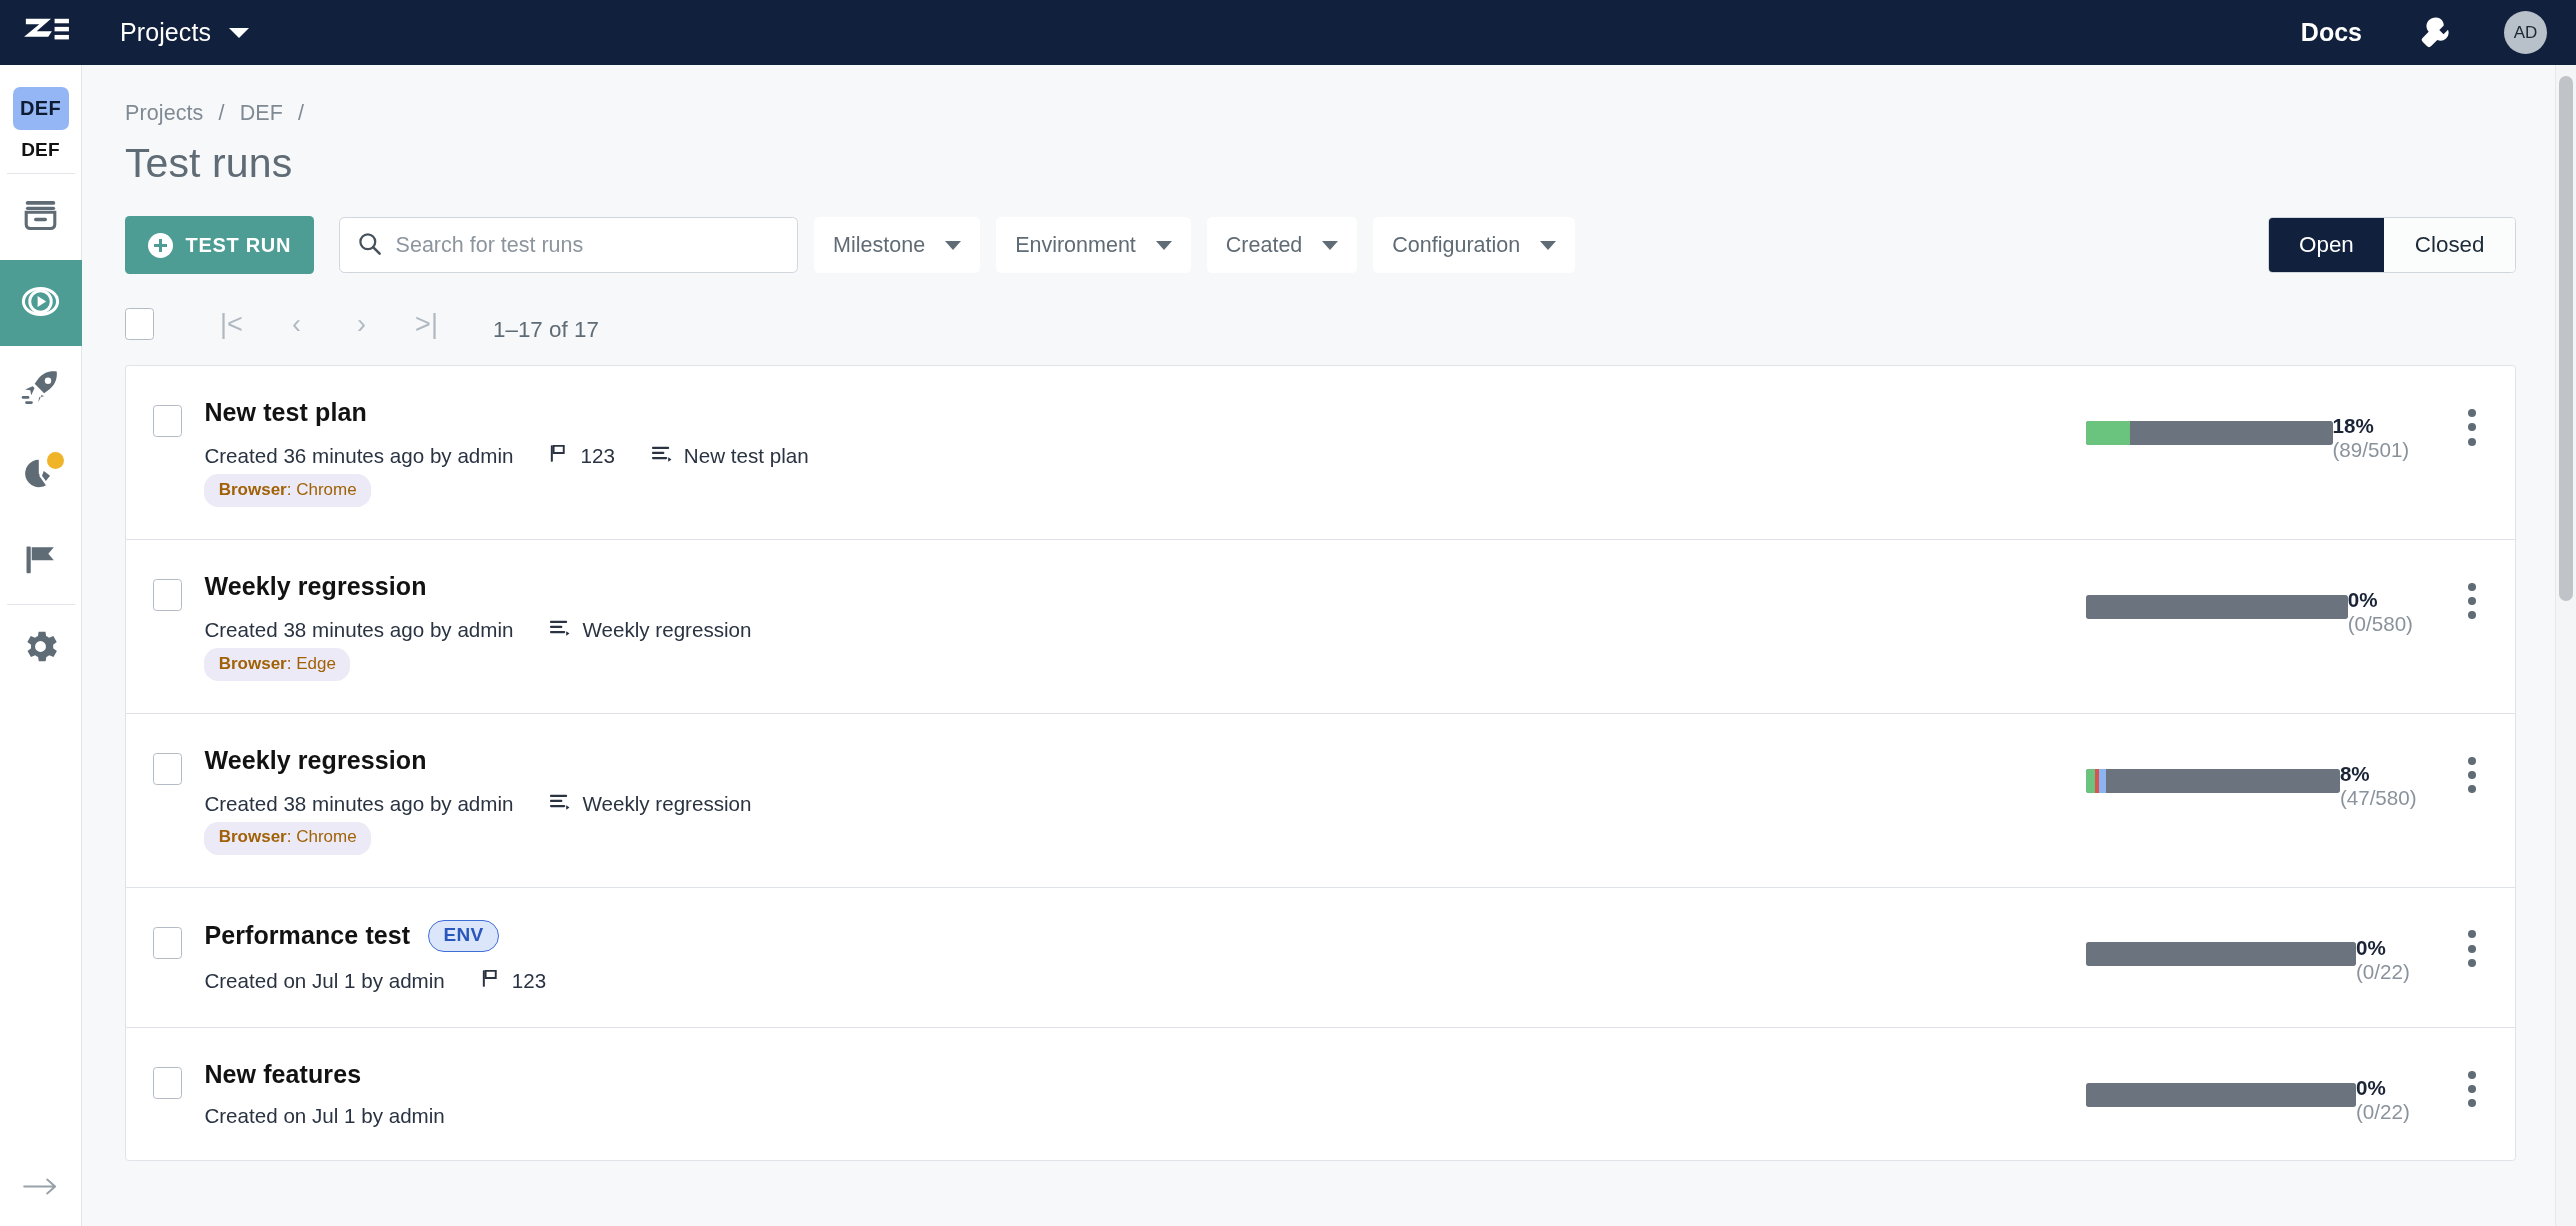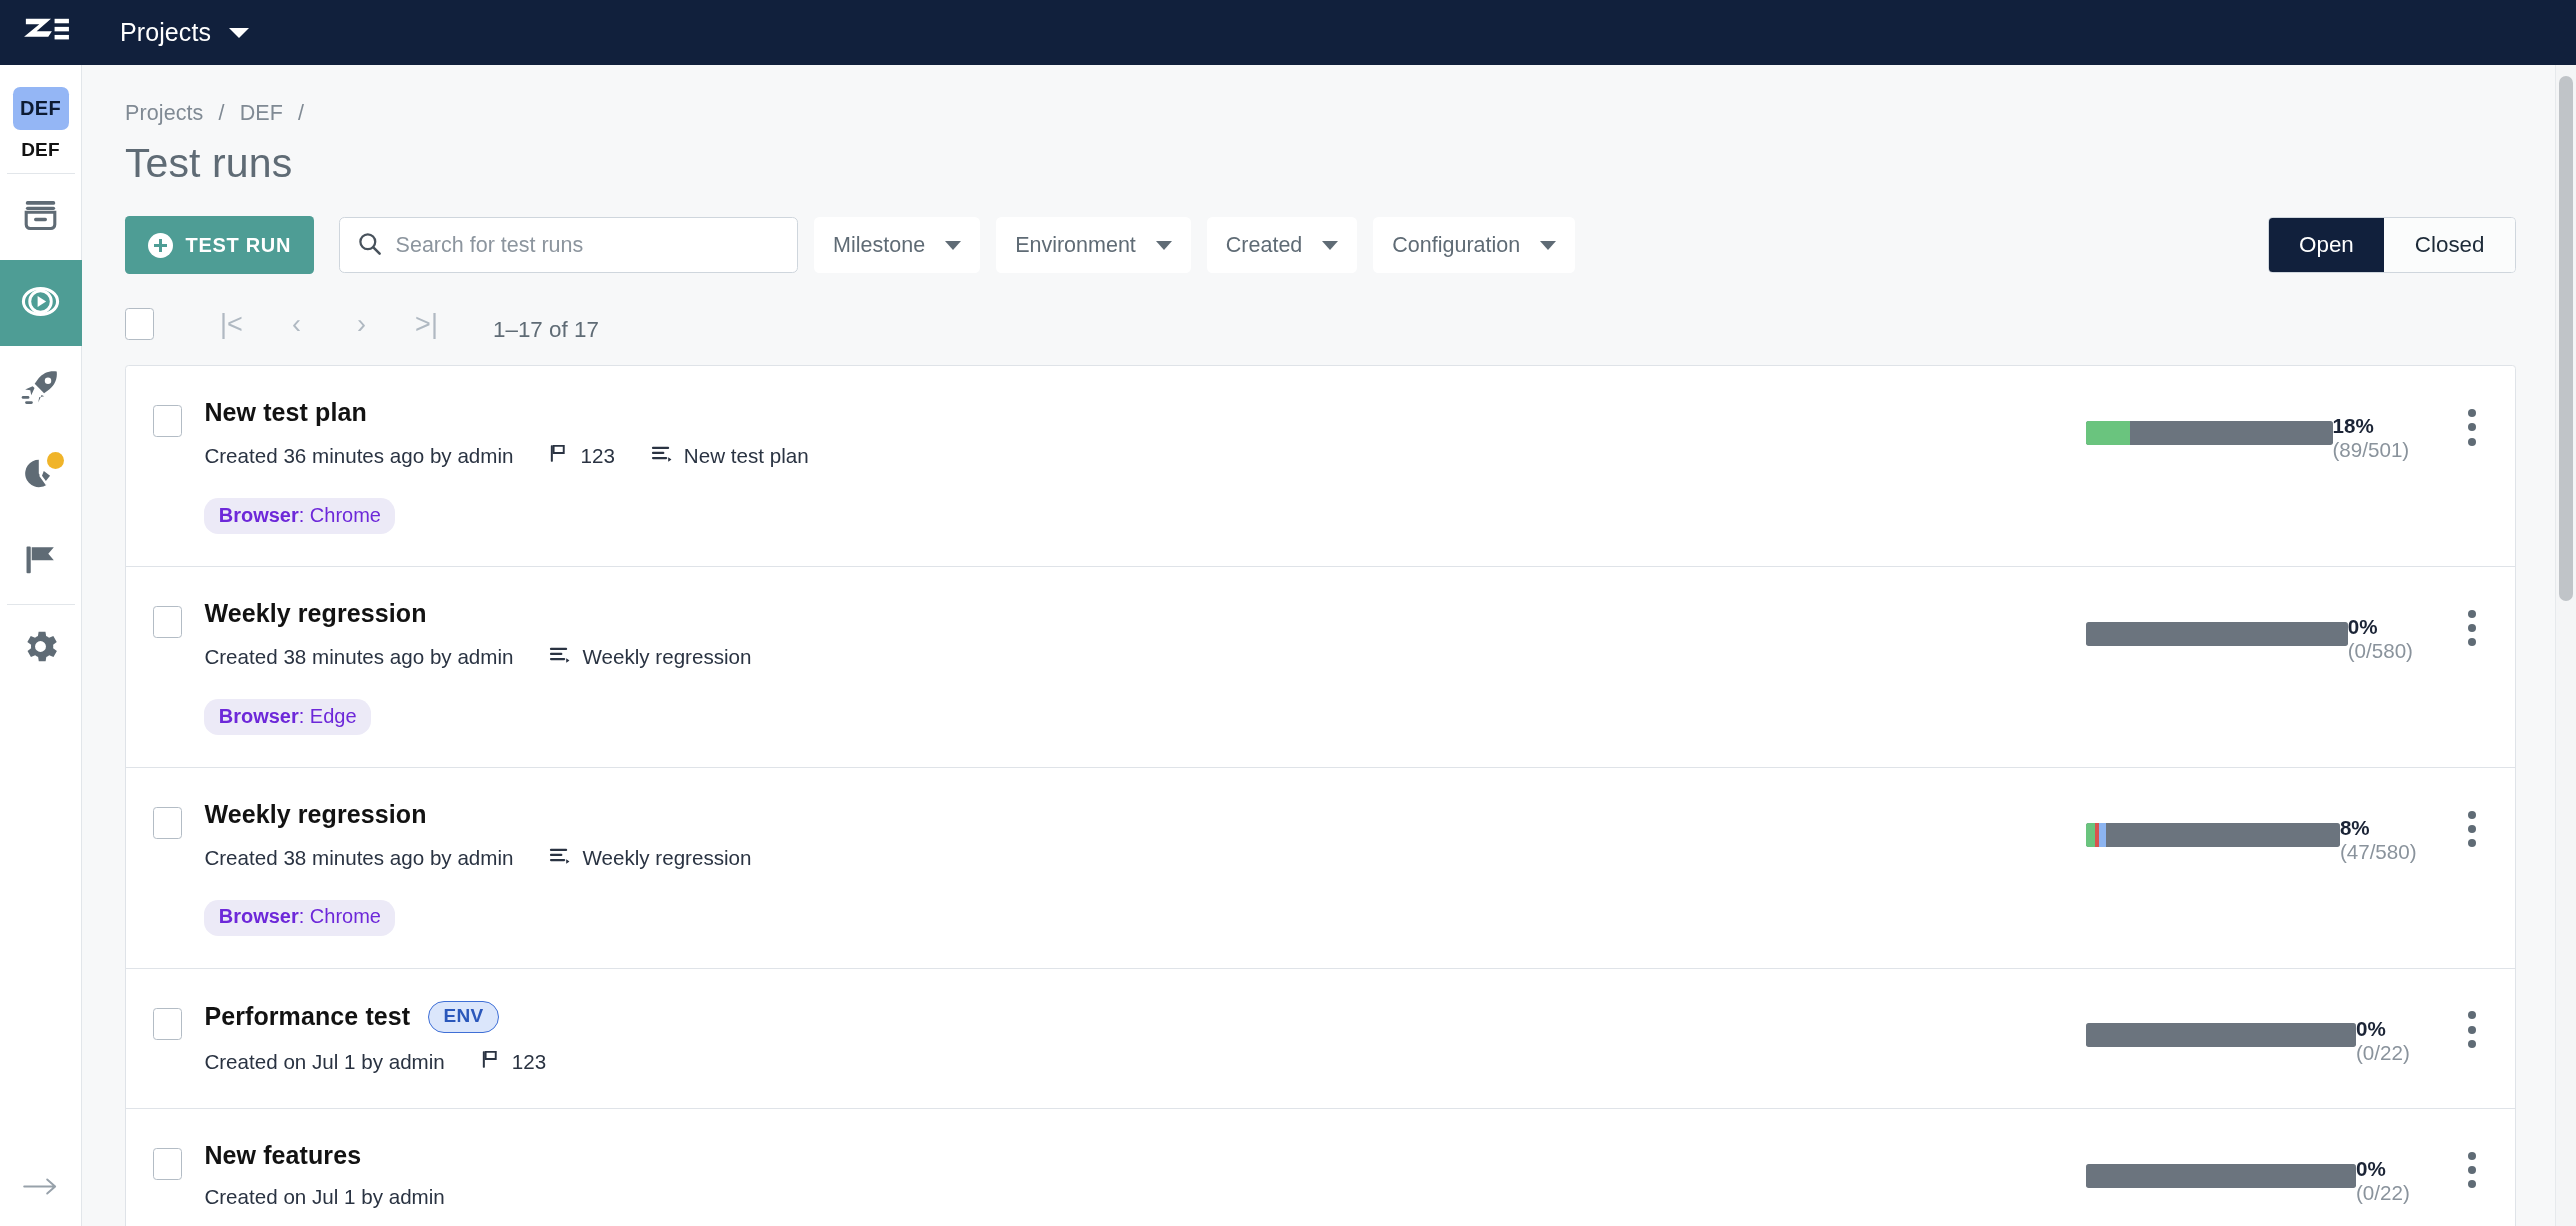--- a/index.html
+++ b/index.html
@@ -205,23 +205,23 @@
     color: #2a57bb; font-size: 19px; font-weight: 700;
     padding: 3.6px 14.3px 4.5px; letter-spacing: 0.3px;
   }
   .row-meta {
     margin-top: 15.2px; display: flex; align-items: center;
     font-size: 20.6px; color: #2a3342; gap: 0;
   }
   .meta-item { display: flex; align-items: center; gap: 10px; margin-left: 34px; }
   .meta-item:first-child { margin-left: 0; }
   .tag {
-    display: inline-block; margin-top: 28px;
+    display: inline-block; margin-top: 4px;
     background: #eceaf7; border-radius: 14.3px;
-    padding: 5.4px 14.3px 7.2px; font-size: 20px; color: #6d28d9;
+    padding: 5.4px 14.3px 7.2px; font-size: 17px; color: #a16207;
   }
   .tag b { font-weight: 700; }
 
   .row-right {
     width: 359px; flex: 0 0 auto; margin-right: 0;
     display: flex; flex-direction: row; align-items: center; margin-top: 5.4px;
   }
   .pbar {
     width: 271px; height: 24px; border-radius: 2.7px;
     background: #6b747e; overflow: hidden; display: flex;
@@ -255,20 +255,29 @@
     <svg width="45" height="30.5" viewBox="0 0 50 34">
       <path d="M2 2 H30 L14 16 H31 L27 22 H0 L17 8 H2 Z" fill="#fff"></path>
       <rect x="34" y="2" width="16" height="5" fill="#fff"></rect>
       <rect x="34" y="11" width="16" height="5" fill="#fff"></rect>
       <rect x="34" y="20" width="16" height="5" fill="#fff"></rect>
     </svg>
   </div>
   <div class="projects-btn">
     <span>Projects</span>
     <span class="caret-down"></span>
+  </div>
+  <div class="topbar-right">
+    <span class="docs-link">Docs</span>
+    <span class="wrench-btn">
+      <svg width="36" height="36" viewBox="0 0 24 24">
+        <path fill="#fff" d="M9.3 2.2a5.4 5.4 0 0 0-2.1 8.9l-.1.1-3.9 3.9a2 2 0 0 0 0 2.9l2.7 2.7a2 2 0 0 0 2.9 0l3.9-3.9.1-.1a5.4 5.4 0 0 0 7.2-6.9l-3 3-2.8-2.8 3-3a5.4 5.4 0 0 0-7.9-4.8z"></path>
+      </svg>
+    </span>
+    <span class="avatar">AD</span>
   </div>
 </div>
 
 <div class="rail">
   <div class="proj-badge">DEF</div>
   <div class="proj-label">DEF</div>
   <div class="rail-sep"></div>
 
   <div class="rail-item">
     <span>

